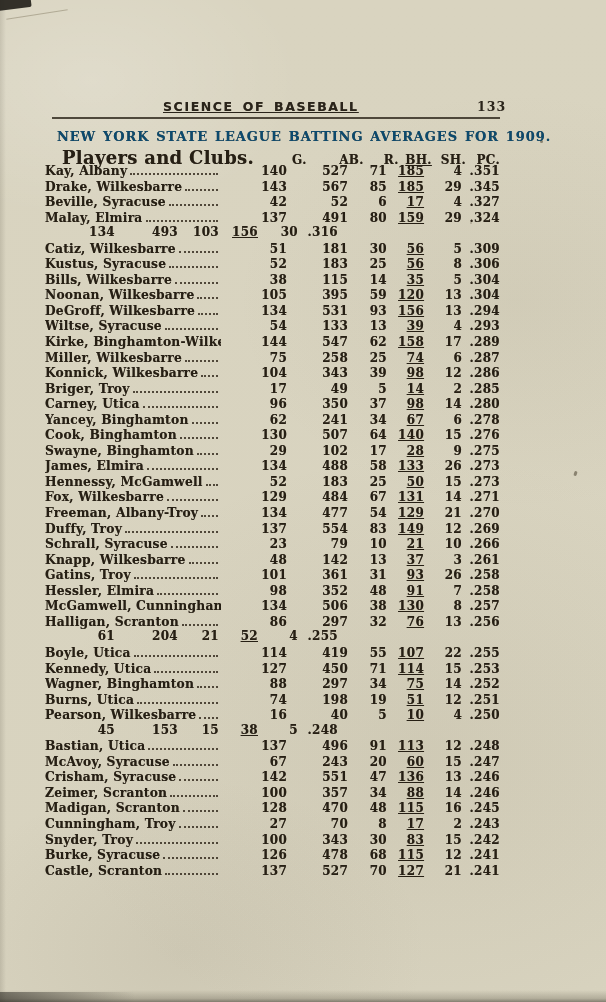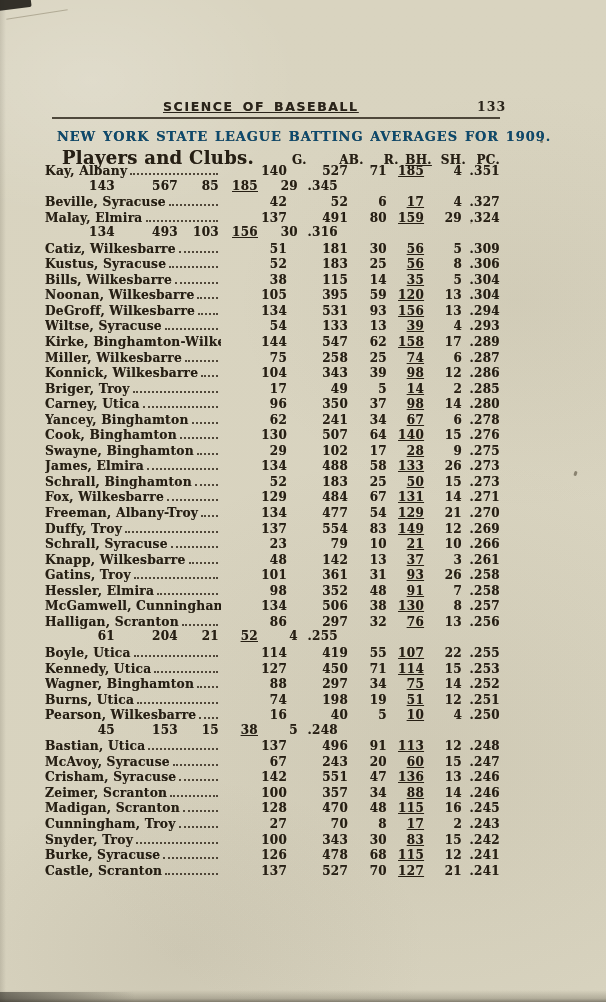--- a/index.html
+++ b/index.html
@@ -119,20 +119,24 @@
           <span class="leader"></span>
         </span>
         <span class="cell c-g">140</span>
         <span class="cell c-ab">527</span>
         <span class="cell c-r">71</span>
         <span class="cell c-bh">185</span>
         <span class="cell c-sh">4</span>
         <span class="cell c-pc">.351</span>
       </div>
       <div class="trow">
+        <span class="name-wrap">
+          <span class="name">Drake, Wilkesbarre</span>
+          <span class="leader"></span>
+        </span>
         <span class="cell c-g">143</span>
         <span class="cell c-ab">567</span>
         <span class="cell c-r">85</span>
         <span class="cell c-bh">185</span>
         <span class="cell c-sh">29</span>
         <span class="cell c-pc">.345</span>
       </div>
       <div class="trow">
         <span class="name-wrap">
           <span class="name">Beville, Syracuse</span>
@@ -339,21 +343,21 @@
         </span>
         <span class="cell c-g">134</span>
         <span class="cell c-ab">488</span>
         <span class="cell c-r">58</span>
         <span class="cell c-bh">133</span>
         <span class="cell c-sh">26</span>
         <span class="cell c-pc">.273</span>
       </div>
       <div class="trow">
         <span class="name-wrap">
-          <span class="name">Schrall, Binghamton</span>
+          <span class="name">Hennessy, McGamwell</span>
           <span class="leader"></span>
         </span>
         <span class="cell c-g">52</span>
         <span class="cell c-ab">183</span>
         <span class="cell c-r">25</span>
         <span class="cell c-bh">50</span>
         <span class="cell c-sh">15</span>
         <span class="cell c-pc">.273</span>
       </div>
       <div class="trow">

